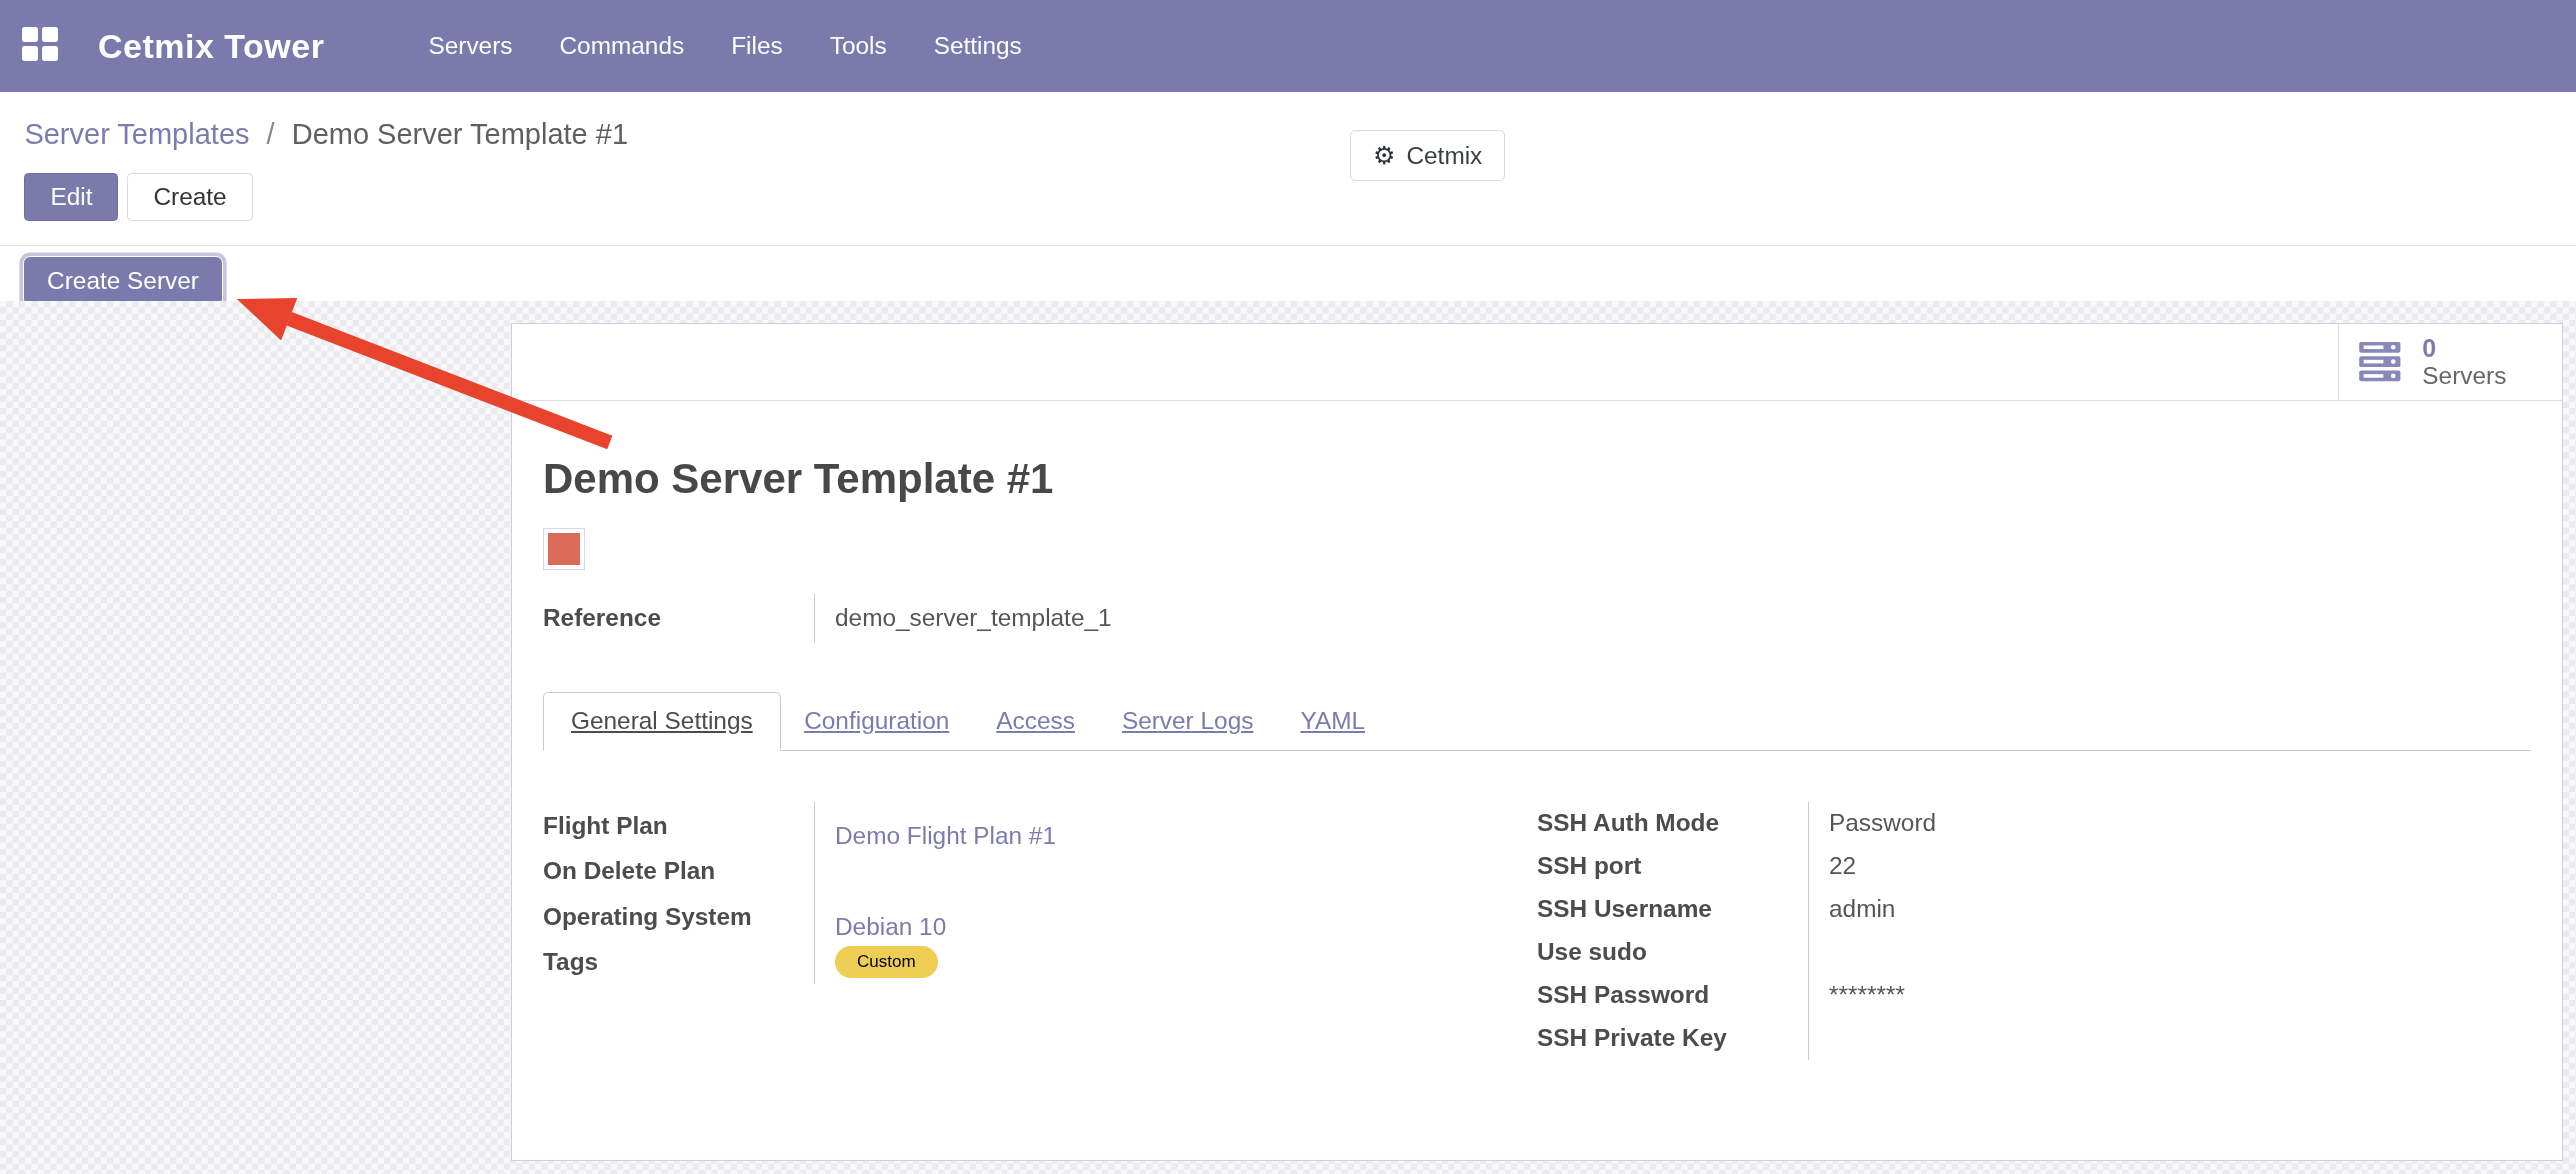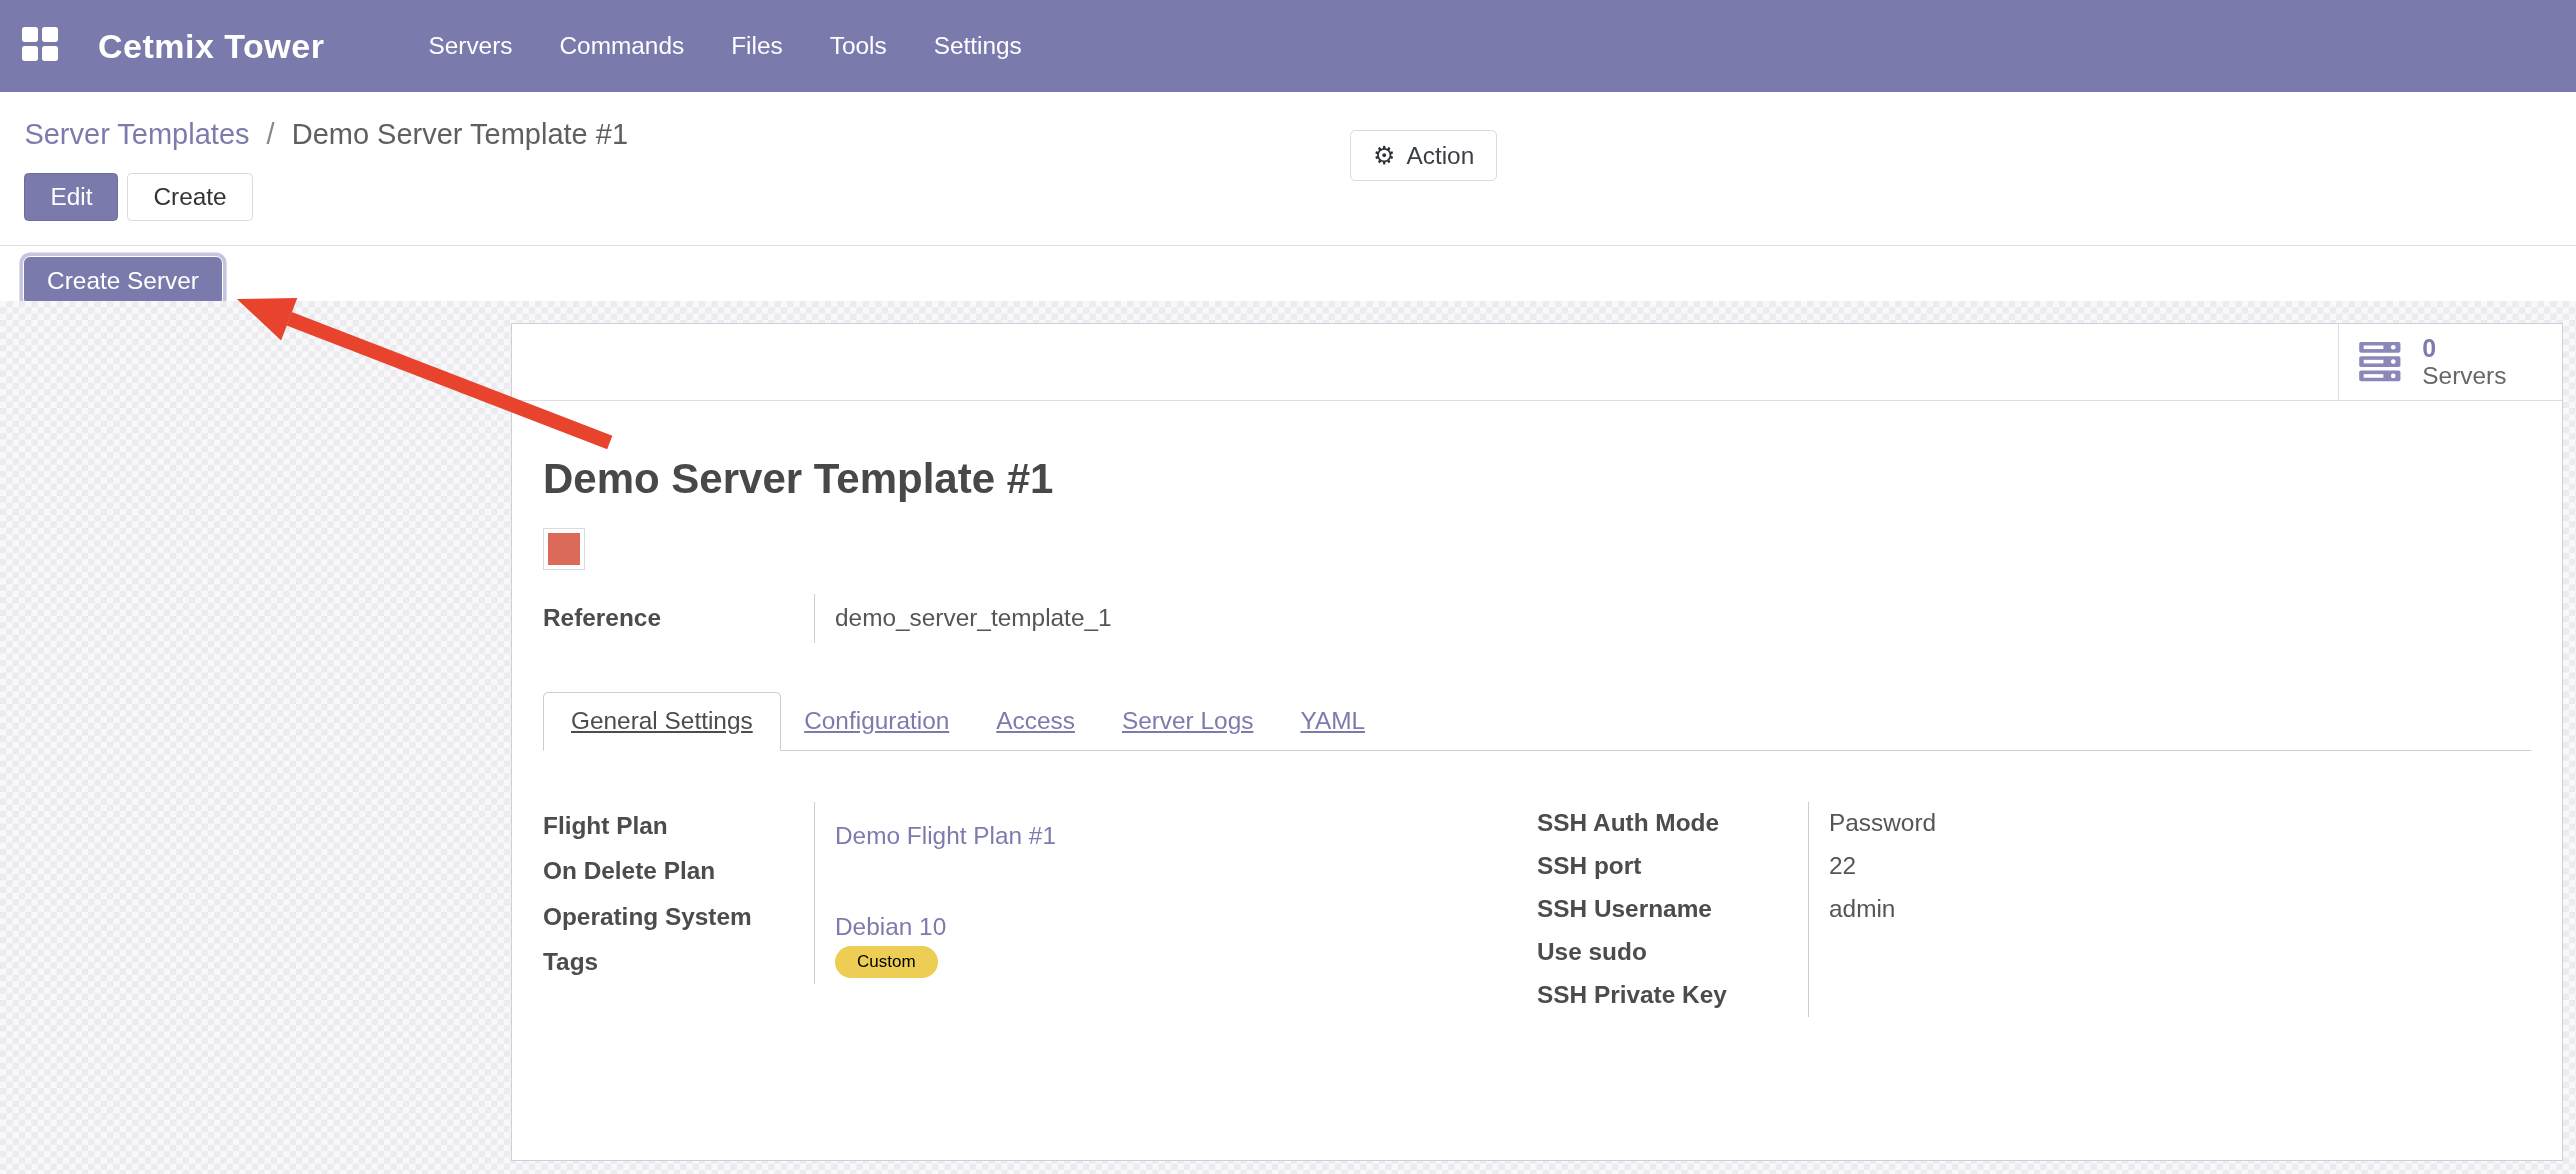--- a/index.html
+++ b/index.html
@@ -97,21 +97,21 @@
     <a>Server Templates</a>
     <span class="sep">/</span>
     <span class="current">Demo Server Template #1</span>
   </div>
   <div class="cp-buttons">
     <button class="btn btn-primary">Edit</button>
     <button class="btn btn-default">Create</button>
   </div>
   <button class="action-btn">
     <span class="gear">⚙</span>
-    <span>Action</span>
+    <span>Cetmix</span>
   </button>
 </section>
 
 <div class="status-strip">
   <button class="create-server-btn">Create Server</button>
 </div>
 
 <div class="content">
   <div class="sheet">
 
@@ -199,20 +199,24 @@
           </div>
           <div class="field-row">
             <div class="field-label">SSH Username</div>
             <div class="field-value">admin</div>
           </div>
           <div class="field-row">
             <div class="field-label">Use sudo</div>
             <div class="field-value"></div>
           </div>
           <div class="field-row">
+            <div class="field-label">SSH Password</div>
+            <div class="field-value">********</div>
+          </div>
+          <div class="field-row">
             <div class="field-label">SSH Private Key</div>
             <div class="field-value"></div>
           </div>
         </div>
 
       </div>
     </div>
   </div>
 </div>
 

